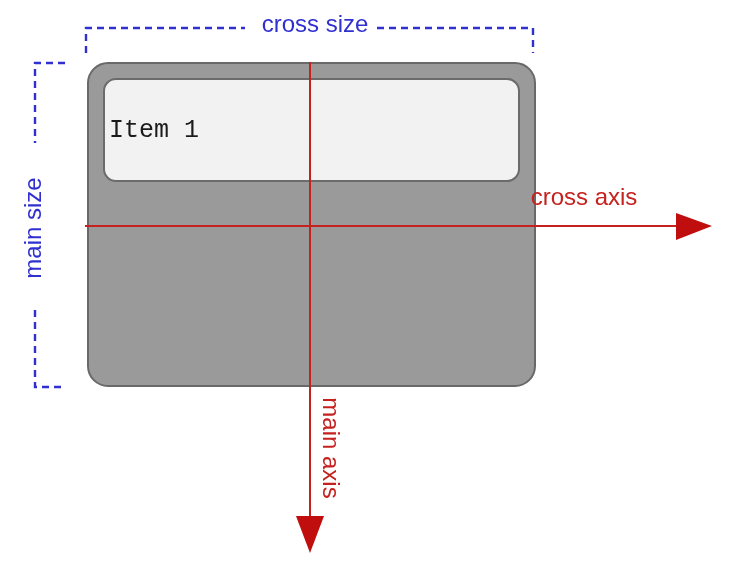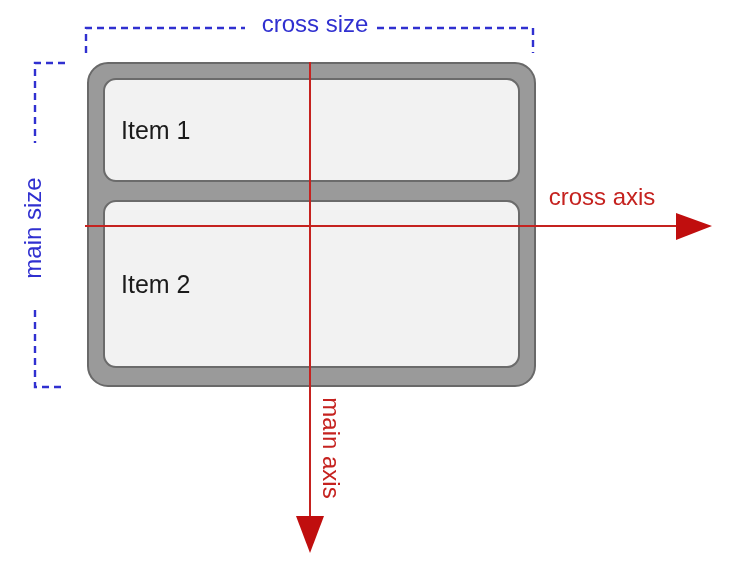--- a/index.html
+++ b/index.html
@@ -42,61 +42,59 @@
     flex-direction: column;
     gap: 18px;
     z-index: 1;
   }
   .flex-item {
     background: var(--item-fill, #f2f2f2);
     border: 2px solid var(--item-border, #6b6b6b);
     border-radius: 13px;
     display: flex;
     align-items: center;
-    padding-left: 16px;
+    padding-left: 4px;
     font-size: 25px;
     color: var(--item-text, #1b1b1b);
     width: 100%;
     flex: none;
+    font-family: Liberation Mono, monospace;
   }
   .item1 { height: 104px; }
   .item2 { height: 168px; }
 
   .lbl {
     position: absolute;
     z-index: 4;
     font-size: 24px;
     line-height: 26px;
     white-space: nowrap;
     text-align: center;
   }
   .blue-text { color: var(--blue, #3030d0); }
   .red-text  { color: var(--red, #c5221f); }
   .cross-size-label { left: 250px; top: 11px; width: 130px; }
   .main-size-label  {
     left: -47px; top: 215px; width: 160px; height: 26px;
     transform: rotate(-90deg);
   }
-  .cross-axis-label { left: 546px; top: 184px; width: 112px; }
+  .cross-axis-label { left: 528px; top: 184px; width: 112px; }
   .main-axis-label  {
     left: 276px; top: 435px; width: 110px; height: 26px;
     transform: rotate(90deg);
   }
 </style>
 </head>
 <body>
 
 <div class="canvas">
 
   <div class="flex-container">
     <div class="flex-item item1">
       <span>Item 1</span>
-    </div>
-    <div class="flex-item item2">
-      <span>Item 2</span>
     </div>
   </div>
 
   <svg class="overlay" viewBox="0 0 736 578" xmlns="http://www.w3.org/2000/svg">
 
     <polyline class="blue-dash" points="86,53 86,28 245,28"></polyline>
     <polyline class="blue-dash" points="377,28 533,28 533,53"></polyline>
 
     <polyline class="blue-dash" points="65,63 35,63 35,143"></polyline>
     <polyline class="blue-dash" points="35,310 35,387 65,387"></polyline>

